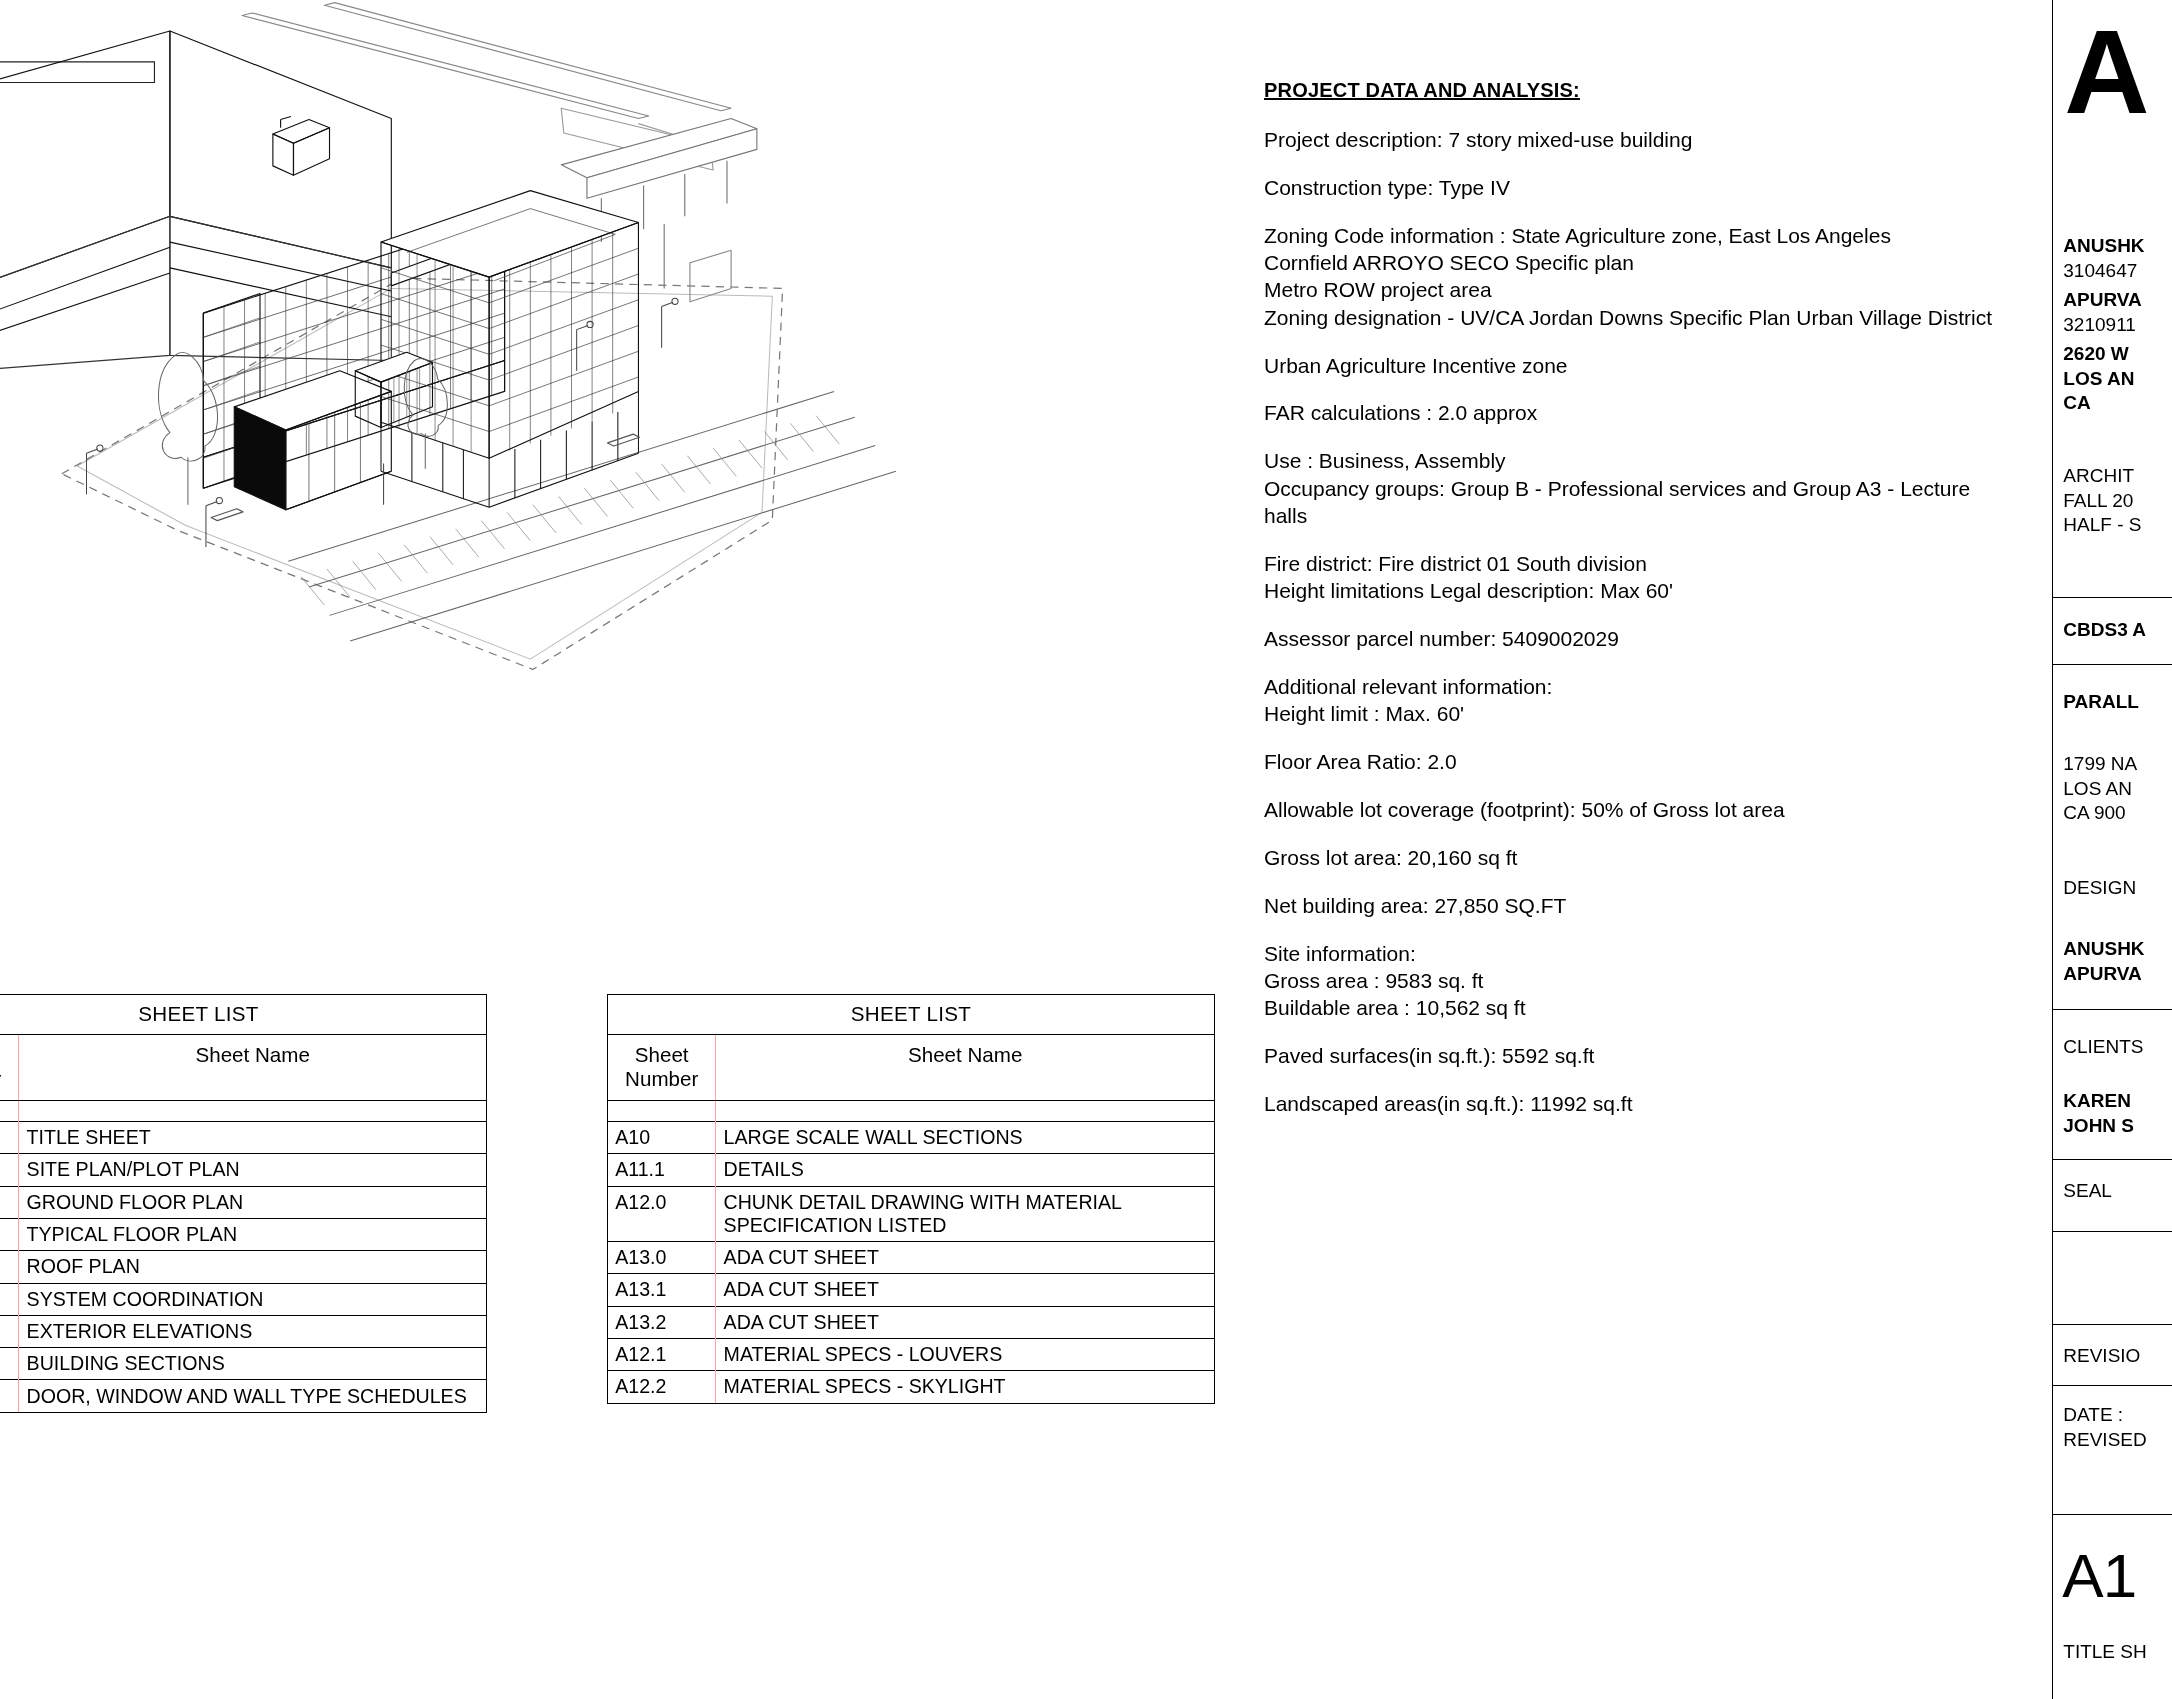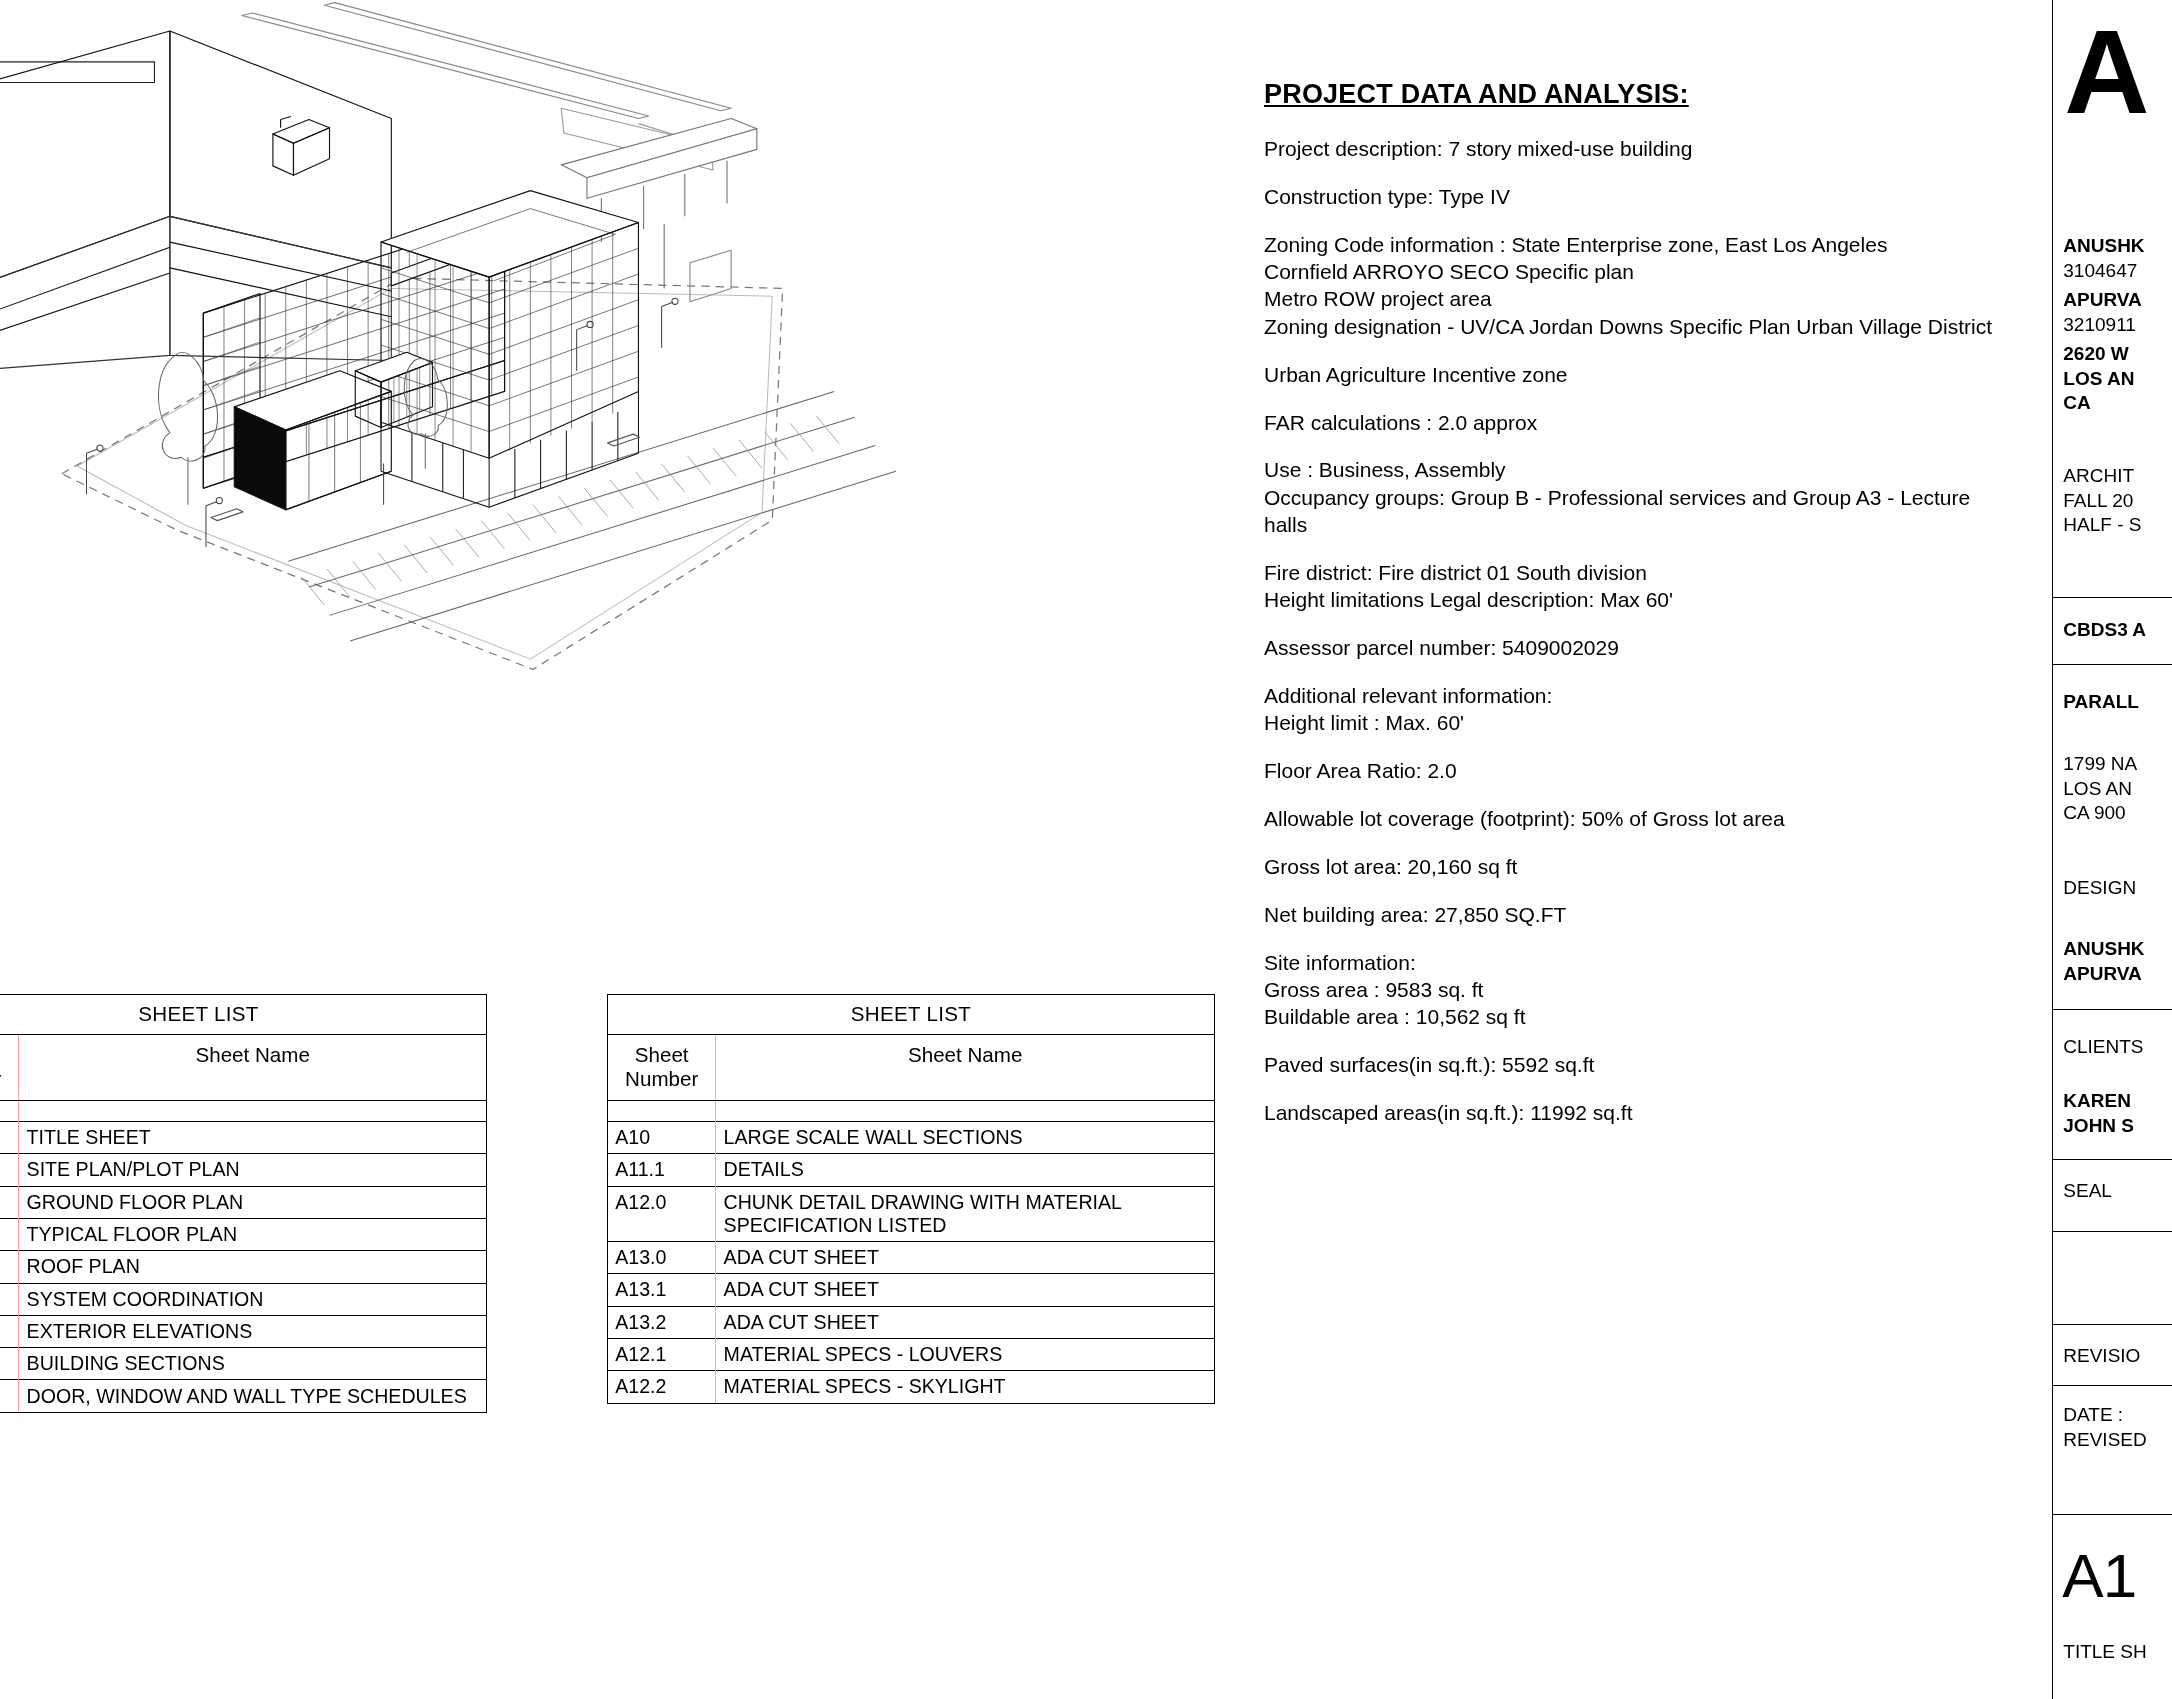--- a/index.html
+++ b/index.html
@@ -42,21 +42,21 @@
 
   #sheetlist-left{left:-90px;top:994px;width:577px;}
   #sheetlist-right{left:607px;top:994px;width:608px;}
 
   
   .projdata{
     position:absolute;left:1264px;top:77px;width:749px;
     font-size:21px;line-height:1.30;
   }
   .projdata h2{
-    font-size:27px;margin:0 0 23px 0;font-weight:bold;
+    font-size:20px;margin:0 0 23px 0;font-weight:bold;
     text-decoration:underline;letter-spacing:0.2px;
   }
   .projdata p{margin:0 0 20.6px 0;}
   .projdata b{font-weight:normal;margin-top:24px;}
   .tight{margin-bottom:0 !important;}
 
   
   .titleblock{
     position:absolute;left:2052px;top:0;width:120px;height:1700px;
     border-left:1.5px solid #000;box-sizing:border-box;
@@ -403,21 +403,21 @@
           </tr>
         </tbody>
     </table>
   </div>
 
   <div class="projdata">
     <h2>PROJECT DATA AND ANALYSIS:</h2>
     <div id="projdata-body">
         <p><b>Project description</b>: <span>7 story mixed-use building</span></p>
         <p><b>Construction type</b>: <span>Type IV</span></p>
-        <p class="tight"><b>Zoning Code information </b>: <span>State Enterprise zone, East Los Angeles</span></p>
+        <p class="tight"><b>Zoning Code information </b>: <span>State Agriculture zone, East Los Angeles</span></p>
         <p class="tight"><span>Cornfield ARROYO SECO Specific plan</span></p>
         <p class="tight"><span>Metro ROW project area</span></p>
         <p><b>Zoning designation</b> - <span>UV/CA Jordan Downs Specific Plan Urban Village District</span></p>
         <p><span>Urban Agriculture Incentive zone</span></p>
         <p><b>FAR calculations : 2.0 approx</b></p>
         <p class="tight"><b>Use :</b> <span>Business, Assembly</span></p>
         <p><b>Occupancy groups</b>: <span>Group B - Professional services and Group A3 -  Lecture halls</span></p>
         <p class="tight"><b>Fire district</b>: <span>Fire district 01 South division</span></p>
         <p><b>Height limitations Legal description</b>: <span>Max 60'</span></p>
         <p><b>Assessor parcel number</b>: <span>5409002029</span></p>

